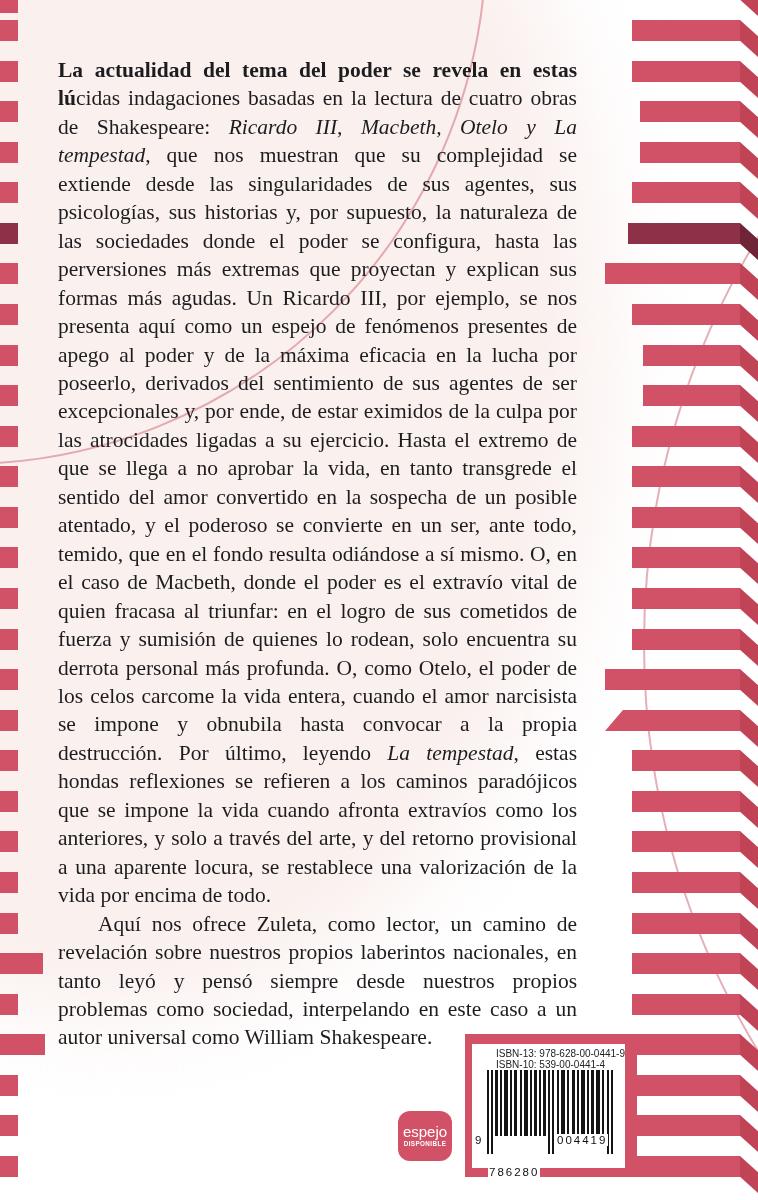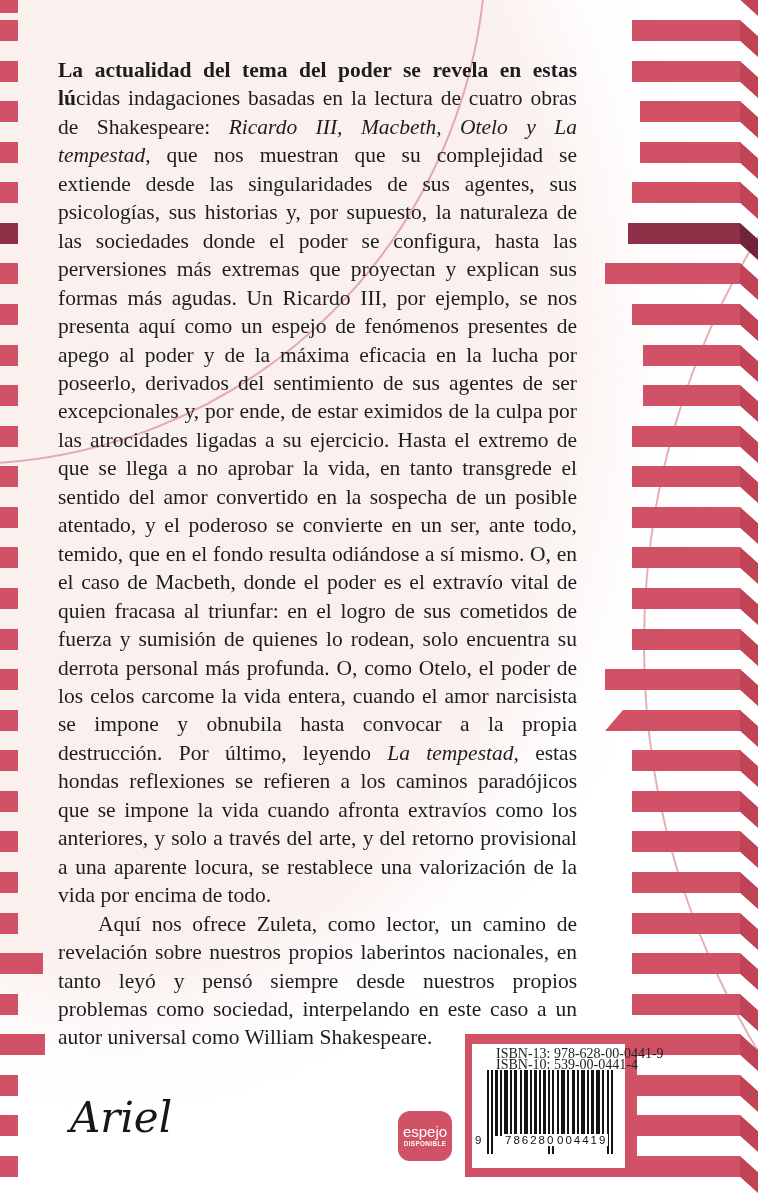--- a/index.html
+++ b/index.html
@@ -28,27 +28,27 @@
   #site{position:absolute;left:54px;top:1146px;font-weight:bold;font-size:20px;letter-spacing:.4px;}
   
   #ebook{position:absolute;left:398px;top:1111px;width:54px;height:50px;border-radius:12px;
          display:flex;flex-direction:column;align-items:center;justify-content:center;color:#fff;
          font-family:"Liberation Sans",sans-serif;}
   #ebook .l1{font-size:15px;line-height:16px;}
   #ebook .l2{font-size:6.3px;font-weight:bold;letter-spacing:.4px;line-height:8px;}
   
   #bcbox{position:absolute;left:465px;top:1034px;width:172px;height:143px;}
   #bclabel{position:absolute;left:7px;top:10px;width:153px;height:124px;background:#fff;}
-  #isbns{margin:5px 0 0 24px;font-family:Liberation Serif, serif;font-size:14px;
+  #isbns{margin:5px 0 0 24px;font-family:Liberation Sans, sans-serif;font-size:10px;
          line-height:10.5px;color:#222;white-space:nowrap;}
   #bars{position:absolute;left:15px;top:26px;width:126px;height:84px;}
   #bardigits{position:absolute;left:0;top:90px;width:153px;height:14px;
              font-family:"Liberation Sans",sans-serif;font-size:11.5px;color:#111;}
   #bardigits span{position:absolute;background:#fff;padding:0 1px;}
-  .d0{left:2px;} .d1{left:32px;letter-spacing:2px;} .d2{left:84px;letter-spacing:2px;}
+  .d0{left:2px;} .d1{left:16px;letter-spacing:2px;margin-top:32px;} .d2{left:84px;letter-spacing:2px;}
 </style>
 </head>
 <body>
 
 <div id="page">
 
   <div class="blob" style="background: rgb(250, 240, 238);"></div>
   <div id="circle1" class="circle-line"></div>
   <div id="circle2" class="circle-line"></div>
 
@@ -142,21 +142,20 @@
       <div class="stripe" style="left: 637px; top: 1156px; width: 103px; height: 21px; background: rgb(209, 82, 102);"></div>
       <div class="fold" style="left: 740px; top: 1156px; background: rgb(193, 67, 86);"></div>
       <div class="stripe" style="left: 0px; top: 0px; width: 18px; height: 13px; background: rgb(209, 82, 102);"></div>
     </div>
 
   <div id="synopsis">
     <p><span class="seg-b">La actualidad del tema del poder se revela en estas lú</span><span>cidas indagaciones basadas en la lectura de cuatro obras de Shakespeare: </span><span class="seg-i">Ricardo III, Macbeth, Otelo y La tempestad</span><span>, que nos muestran que su complejidad se extiende desde las singularidades de sus agentes, sus psicologías, sus historias y, por supuesto, la naturaleza de las sociedades donde el poder se configura, hasta las perversiones más extremas que proyectan y explican sus formas más agudas. Un Ricardo III, por ejemplo, se nos presenta aquí como un espejo de fenómenos presentes de apego al poder y de la máxima eficacia en la lucha por poseerlo, derivados del sentimiento de sus agentes de ser excepcionales y, por ende, de estar eximidos de la culpa por las atrocidades ligadas a su ejercicio. Hasta el extremo de que se llega a no aprobar la vida, en tanto transgrede el sentido del amor convertido en la sospecha de un posible atentado, y el poderoso se convierte en un ser, ante todo, temido, que en el fondo resulta odiándose a sí mismo. O, en el caso de Macbeth, donde el poder es el extravío vital de quien fracasa al triunfar: en el logro de sus cometidos de fuerza y sumisión de quienes lo rodean, solo encuentra su derrota personal más profunda. O, como Otelo, el poder de los celos carcome la vida entera, cuando el amor narcisista se impone y obnubila hasta convocar a la propia destrucción. Por último, leyendo </span><span class="seg-i">La tempestad</span><span>, estas hondas reflexiones se refieren a los caminos paradójicos que se impone la vida cuando afronta extravíos como los anteriores, y solo a través del arte, y del retorno provisional a una aparente locura, se restablece una valorización de la vida por encima de todo.</span></p>
     <p><span>Aquí nos ofrece Zuleta, como lector, un camino de revelación sobre nuestros propios laberintos nacionales, en tanto leyó y pensó siempre desde nuestros propios problemas como sociedad, interpelando en este caso a un autor universal como William Shakespeare.</span></p>
   </div>
 
-  <div id="ariel">Ariel</div>
 
   <div id="ebook" style="background: rgb(209, 82, 102);">
     <span class="l1">espejo</span>
     <span class="l2">DISPONIBLE</span>
   </div>
 
   <div id="bcbox" style="background: rgb(209, 82, 102);">
     <div id="bclabel">
       <div id="isbns">
         <div>ISBN-13: 978-628-00-0441-9</div>

